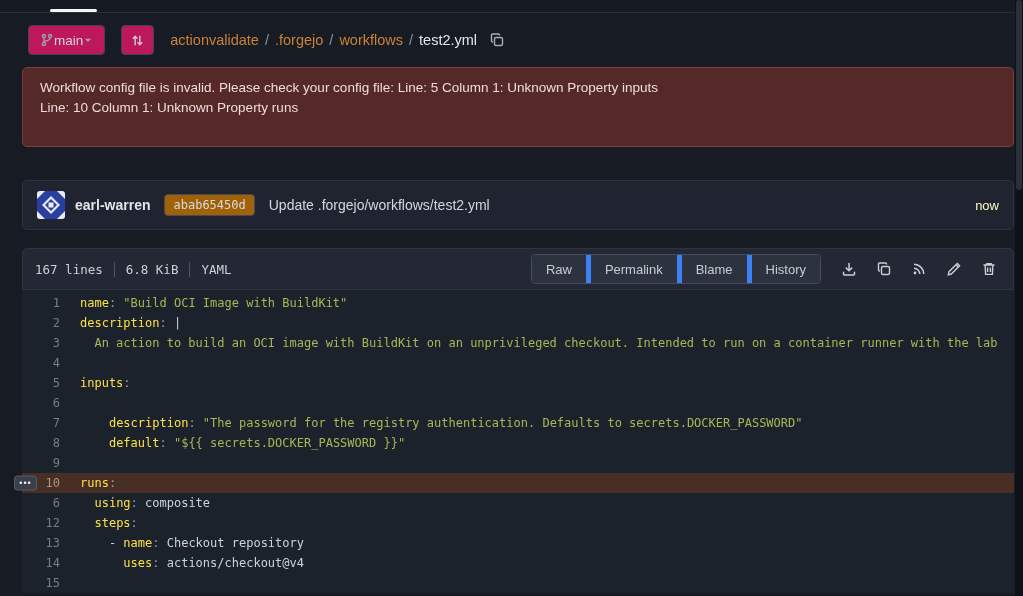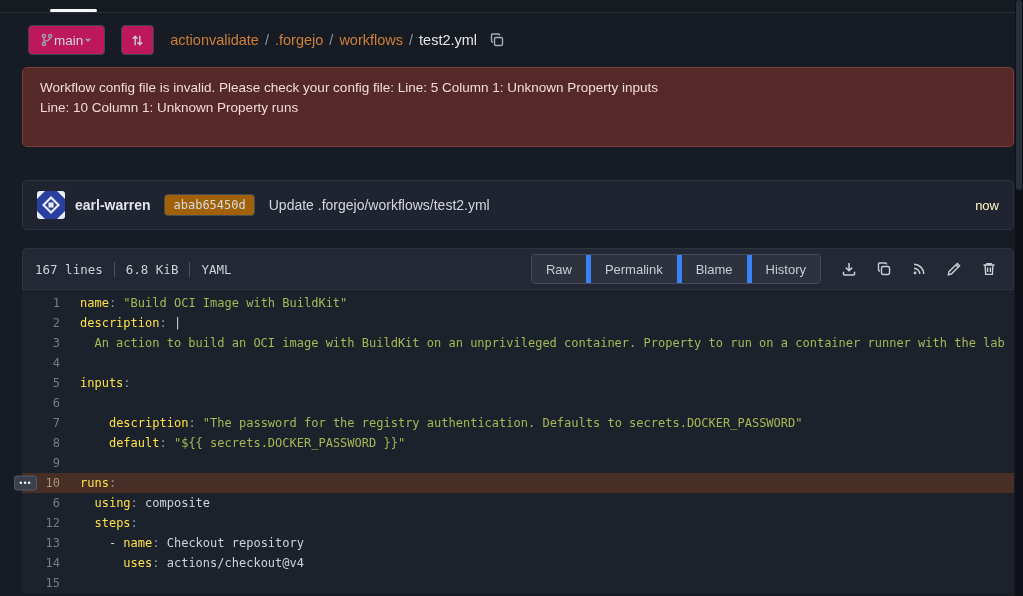--- a/index.html
+++ b/index.html
@@ -215,21 +215,21 @@
         <div class="code-row">
           <span class="gutter">1</span>
           <span class="code-text"><span class="tk-key">name</span><span class="tk-punc">: </span><span class="tk-str">"Build OCI Image with BuildKit"</span></span>
         </div>
         <div class="code-row">
           <span class="gutter">2</span>
           <span class="code-text"><span class="tk-key">description</span><span class="tk-punc">: </span><span class="tk-plain">|</span></span>
         </div>
         <div class="code-row">
           <span class="gutter">3</span>
-          <span class="code-text"><span class="tk-str">  An action to build an OCI image with BuildKit on an unprivileged container. Property to run on a container runner with the lab</span></span>
+          <span class="code-text"><span class="tk-str">  An action to build an OCI image with BuildKit on an unprivileged checkout. Intended to run on a container runner with the lab</span></span>
         </div>
         <div class="code-row">
           <span class="gutter">4</span>
           <span class="code-text"></span>
         </div>
         <div class="code-row">
           <span class="gutter">5</span>
           <span class="code-text"><span class="tk-key">inputs</span><span class="tk-punc">:</span></span>
         </div>
         <div class="code-row">

